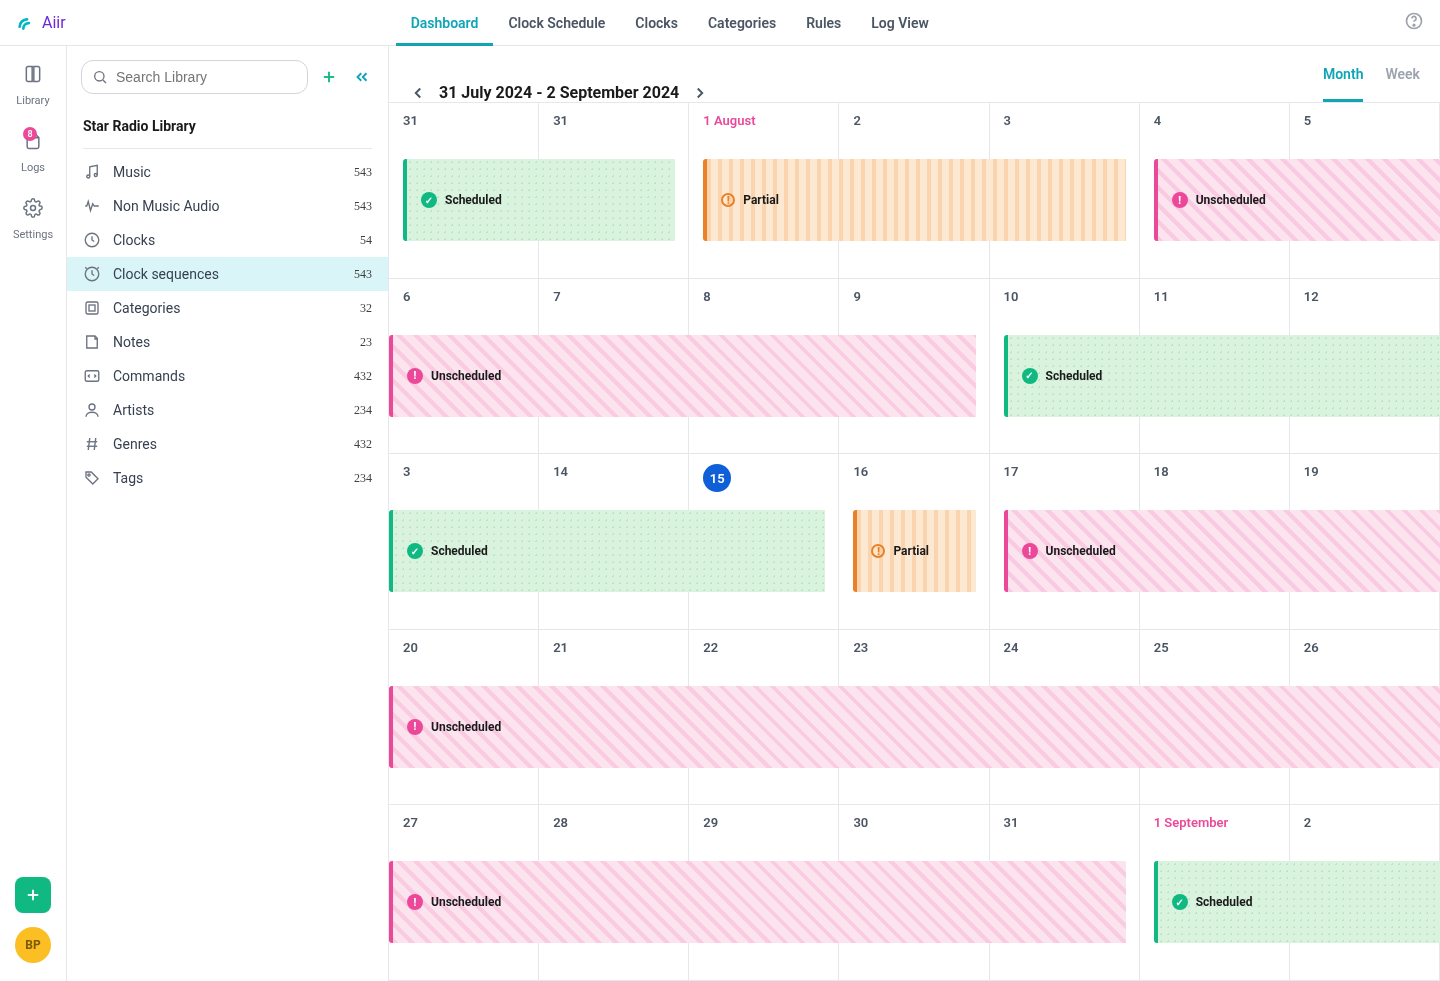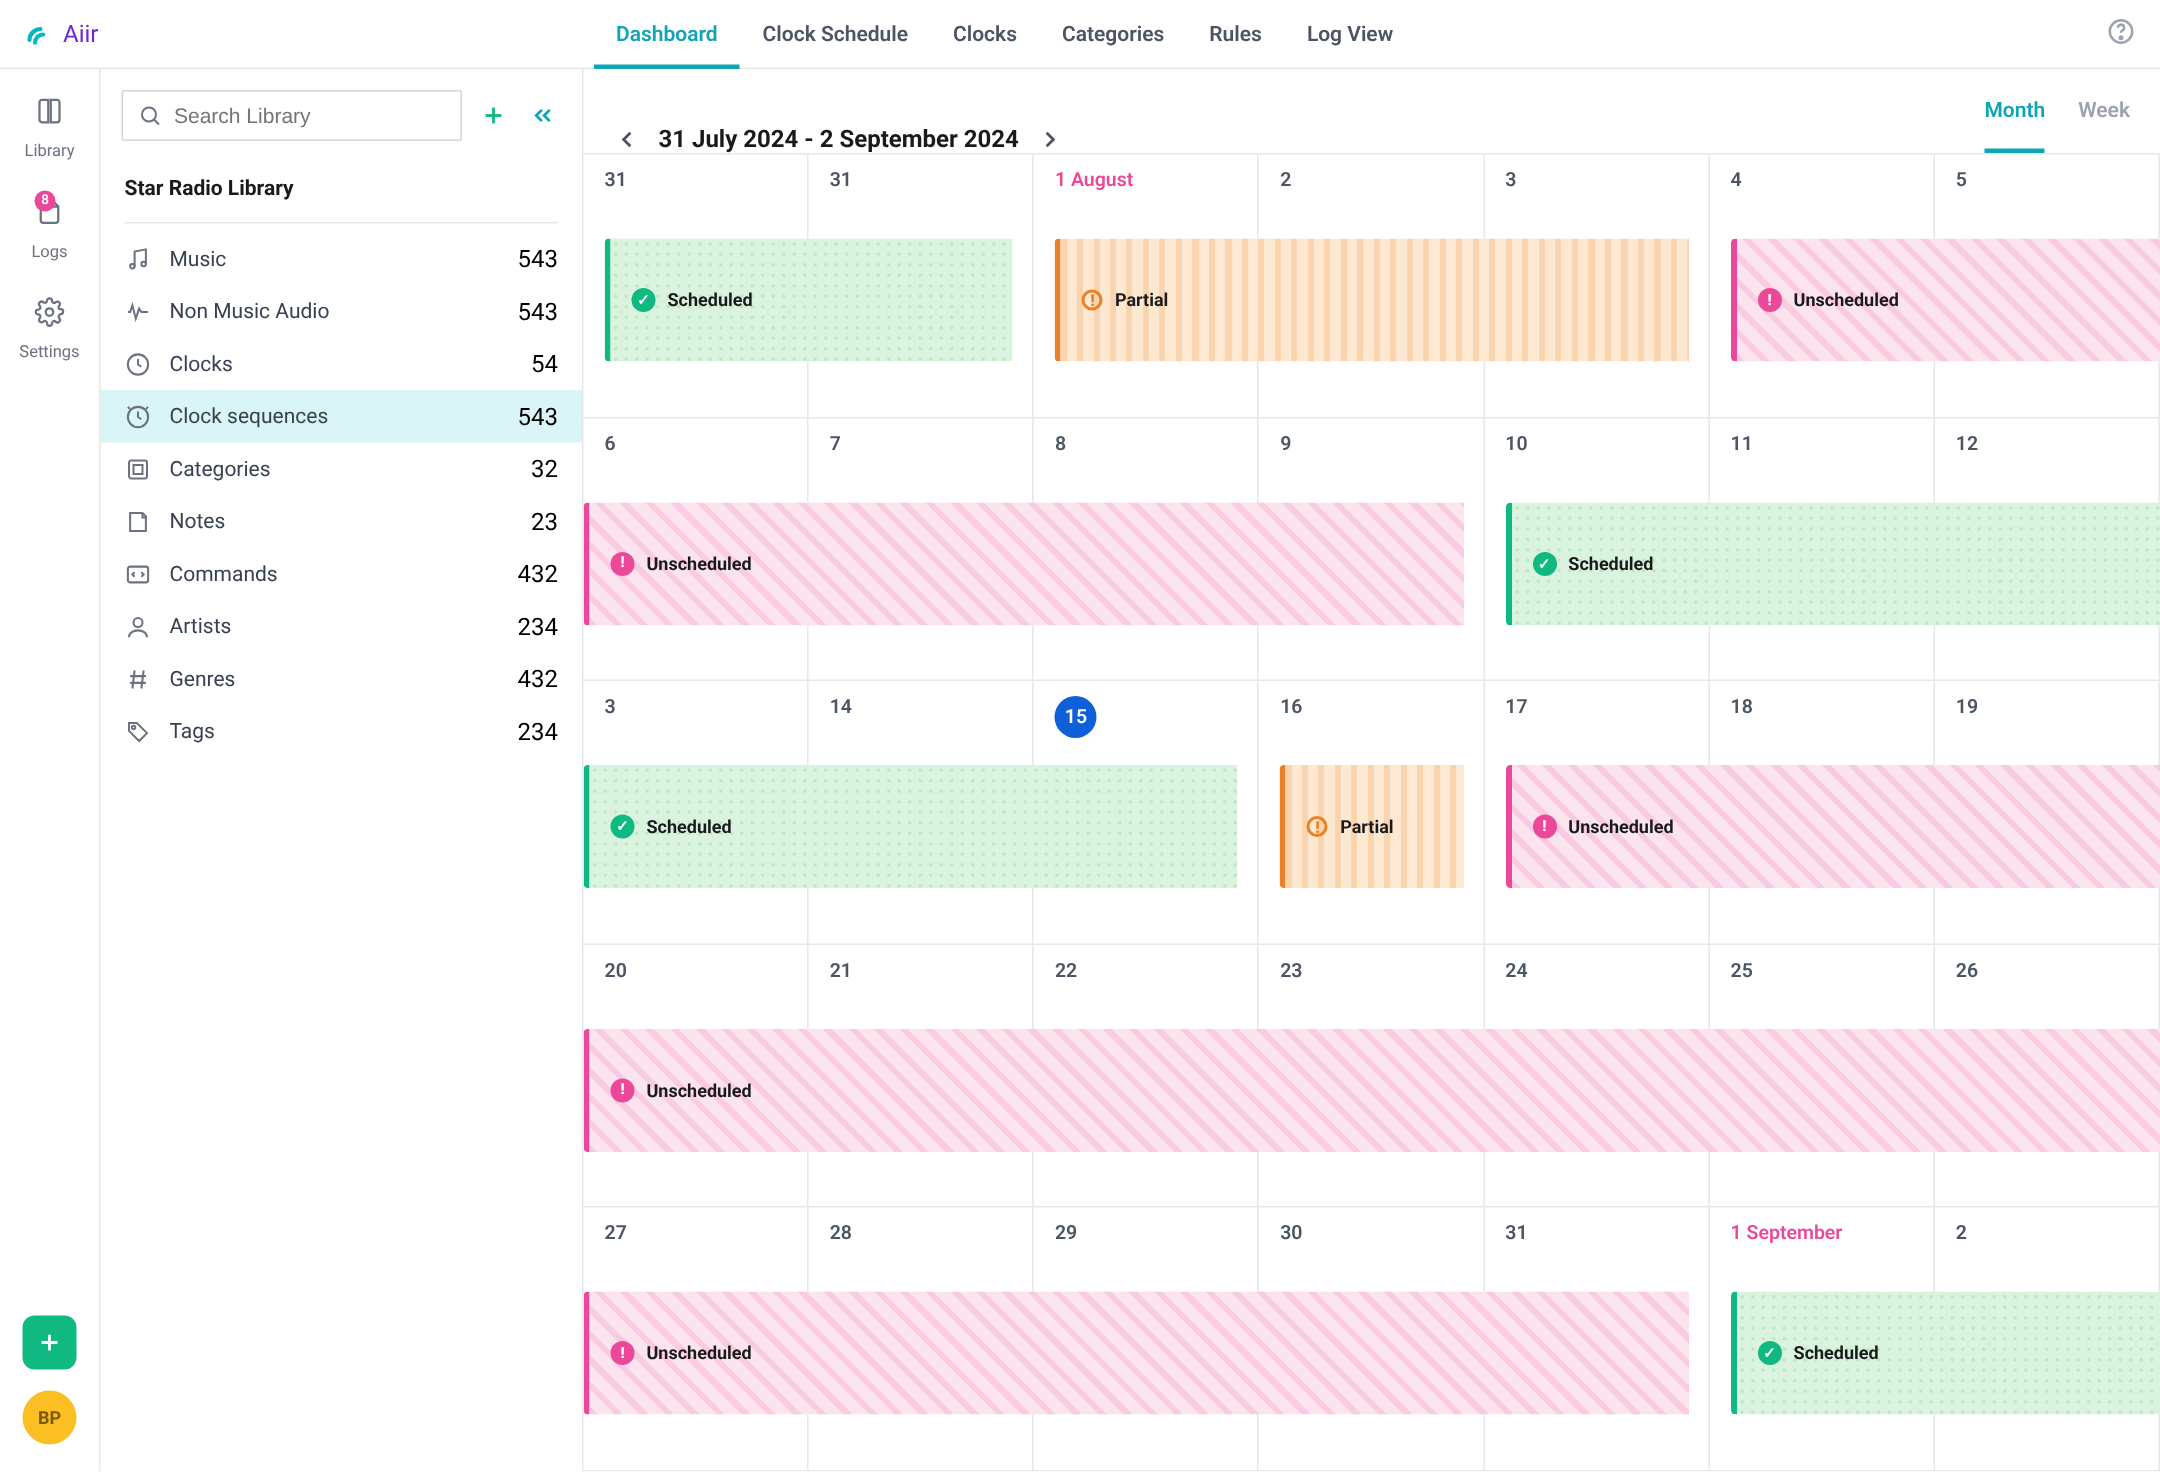--- a/index.html
+++ b/index.html
@@ -149,21 +149,21 @@
       gap: 8px;
       align-items: center;
       padding: 0 14px 14px 14px;
     }
     .search-wrap {
       flex: 1;
       display: flex;
       align-items: center;
       gap: 8px;
       border: 1px solid #d1d5db;
-      border-radius: 2px;
+      border-radius: 12px;
       padding: 8px 10px;
       color: #6b7280;
     }
     .search-wrap input {
       border: none;
       outline: none;
       font-size: 14px;
       flex: 1;
       background: transparent;
     }
@@ -193,22 +193,23 @@
       align-items: center;
       gap: 12px;
       padding: 8px 16px;
       cursor: pointer;
       font-size: 14px;
       color: #374151;
     }
     .sidebar-item.active { background: #d9f5f7; }
     .sidebar-item .count {
       margin-left: auto;
-      color: #000000;
-      font-size: 16px;
+      color: #404040;
+      font-size: 12px;
+      font-family: Liberation Serif, serif;
     }
     .sidebar-item .icon-slot {
       width: 18px; height: 18px;
       display: flex;
       align-items: center;
       justify-content: center;
       color: #6b7280;
     }
     .sidebar-divider {
       margin: 6px 16px 6px 16px;

